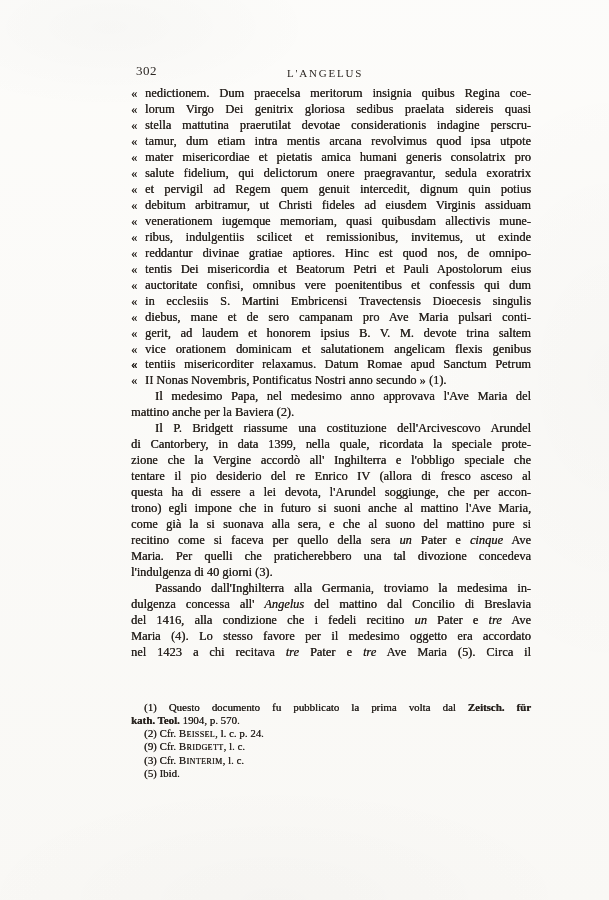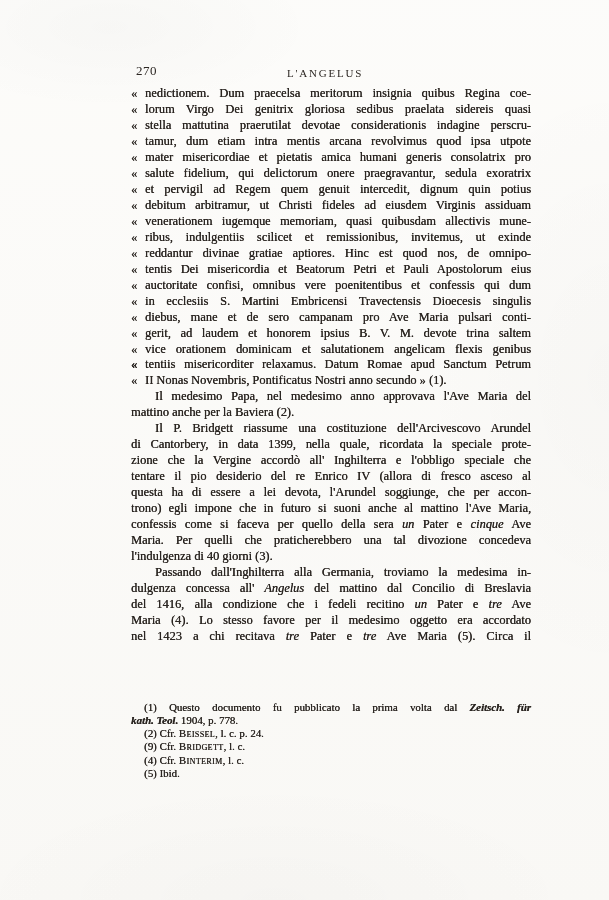--- a/index.html
+++ b/index.html
@@ -37,31 +37,31 @@
     text-align:justify;
     text-align-last:justify;
     white-space:normal;
     text-shadow:0.25px 0 0 currentColor;
   }
   .line.noj{text-align-last:left;}
   #body-text .line.indent{text-indent:24px;}
   .block.quote .line{padding-left:14px;}
   .qmark{position:absolute;left:0;top:0;text-indent:0;}
   .italic{font-style:italic;font-family:Liberation Serif, serif;}
-  .bolditalic{font-style:italic;font-weight:700;}
+  .bolditalic{font-weight:700;}
   .smallcaps{font-variant:small-caps;letter-spacing:0.4px;margin-top:44px;}
   #footnotes{top:701px;font-size:10.9px;line-height:13.15px;}
   #footnotes .line.indent{text-indent:13px;}
 </style>
 </head>
 <body>
 
 <div id="page">
   <div id="header" class="text-col">
-    <span id="page-number">270</span>
+    <span id="page-number">302</span>
     <span id="running-title">L'ANGELUS</span>
   </div>
   <div id="body-text" class="text-col">
       <div class="block quote">
         <div class="line"><span class="qmark">«</span><span>nedictionem. Dum praecelsa meritorum insignia quibus Regina coe-</span></div>
         <div class="line"><span class="qmark">«</span><span>lorum Virgo Dei genitrix gloriosa sedibus praelata sidereis quasi</span></div>
         <div class="line"><span class="qmark">«</span><span>stella mattutina praerutilat devotae considerationis indagine perscru-</span></div>
         <div class="line"><span class="qmark">«</span><span>tamur, dum etiam intra mentis arcana revolvimus quod ipsa utpote</span></div>
         <div class="line"><span class="qmark">«</span><span>mater misericordiae et pietatis amica humani generis consolatrix pro</span></div>
         <div class="line"><span class="qmark">«</span><span>salute fidelium, qui delictorum onere praegravantur, sedula exoratrix</span></div>
@@ -84,33 +84,34 @@
         <div class="line indent"><span>Il medesimo Papa, nel medesimo anno approvava l'Ave Maria del</span></div>
         <div class="line noj"><span>mattino anche per la Baviera (2).</span></div>
       </div>
       <div class="block para">
         <div class="line indent"><span>Il P. Bridgett riassume una costituzione dell'Arcivescovo Arundel</span></div>
         <div class="line"><span>di Cantorbery, in data 1399, nella quale, ricordata la speciale prote-</span></div>
         <div class="line"><span>zione che la Vergine accordò all' Inghilterra e l'obbligo speciale che</span></div>
         <div class="line"><span>tentare il pio desiderio del re Enrico IV (allora di fresco asceso al</span></div>
         <div class="line"><span>questa ha di essere a lei devota, l'Arundel soggiunge, che per accon-</span></div>
         <div class="line"><span>trono) egli impone che in futuro si suoni anche al mattino l'Ave Maria,</span></div>
-        <div class="line"><span>confessis come si faceva per quello della sera </span><span class="italic">un</span><span> Pater e </span><span class="italic">cinque</span><span> Ave</span></div>
+        <div class="line"><span>come già la si suonava alla sera, e che al suono del mattino pure si</span></div>
+        <div class="line"><span>recitino come si faceva per quello della sera </span><span class="italic">un</span><span> Pater e </span><span class="italic">cinque</span><span> Ave</span></div>
         <div class="line"><span>Maria. Per quelli che praticherebbero una tal divozione concedeva</span></div>
         <div class="line noj"><span>l'indulgenza di 40 giorni (3).</span></div>
       </div>
       <div class="block para">
         <div class="line indent"><span>Passando dall'Inghilterra alla Germania, troviamo la medesima in-</span></div>
         <div class="line"><span>dulgenza concessa all' </span><span class="italic">Angelus</span><span> del mattino dal Concilio di Breslavia</span></div>
         <div class="line"><span>del 1416, alla condizione che i fedeli recitino </span><span class="italic">un</span><span> Pater e </span><span class="italic">tre</span><span> Ave</span></div>
         <div class="line"><span>Maria (4). Lo stesso favore per il medesimo oggetto era accordato</span></div>
         <div class="line"><span>nel 1423 a chi recitava </span><span class="italic">tre</span><span> Pater e </span><span class="italic">tre</span><span> Ave Maria (5). Circa il</span></div>
       </div>
     </div>
   <div id="footnotes" class="text-col">
       <div class="line indent"><span>(1) Questo documento fu pubblicato la prima volta dal </span><span class="bolditalic">Zeitsch. für</span></div>
-      <div class="line noj"><span class="bolditalic">kath. Teol.</span><span> 1904, p. 778.</span></div>
+      <div class="line noj"><span class="bolditalic">kath. Teol.</span><span> 1904, p. 570.</span></div>
       <div class="line noj indent"><span>(2) Cfr. </span><span class="smallcaps">Beissel</span><span>, l. c. p. 24.</span></div>
       <div class="line noj indent"><span>(9) Cfr. </span><span class="smallcaps">Bridgett</span><span>, l. c.</span></div>
-      <div class="line noj indent"><span>(4) Cfr. </span><span class="smallcaps">Binterim</span><span>, l. c.</span></div>
+      <div class="line noj indent"><span>(3) Cfr. </span><span class="smallcaps">Binterim</span><span>, l. c.</span></div>
       <div class="line noj indent"><span>(5) Ibid.</span></div>
     </div>
 </div>
 
 </body></html>

